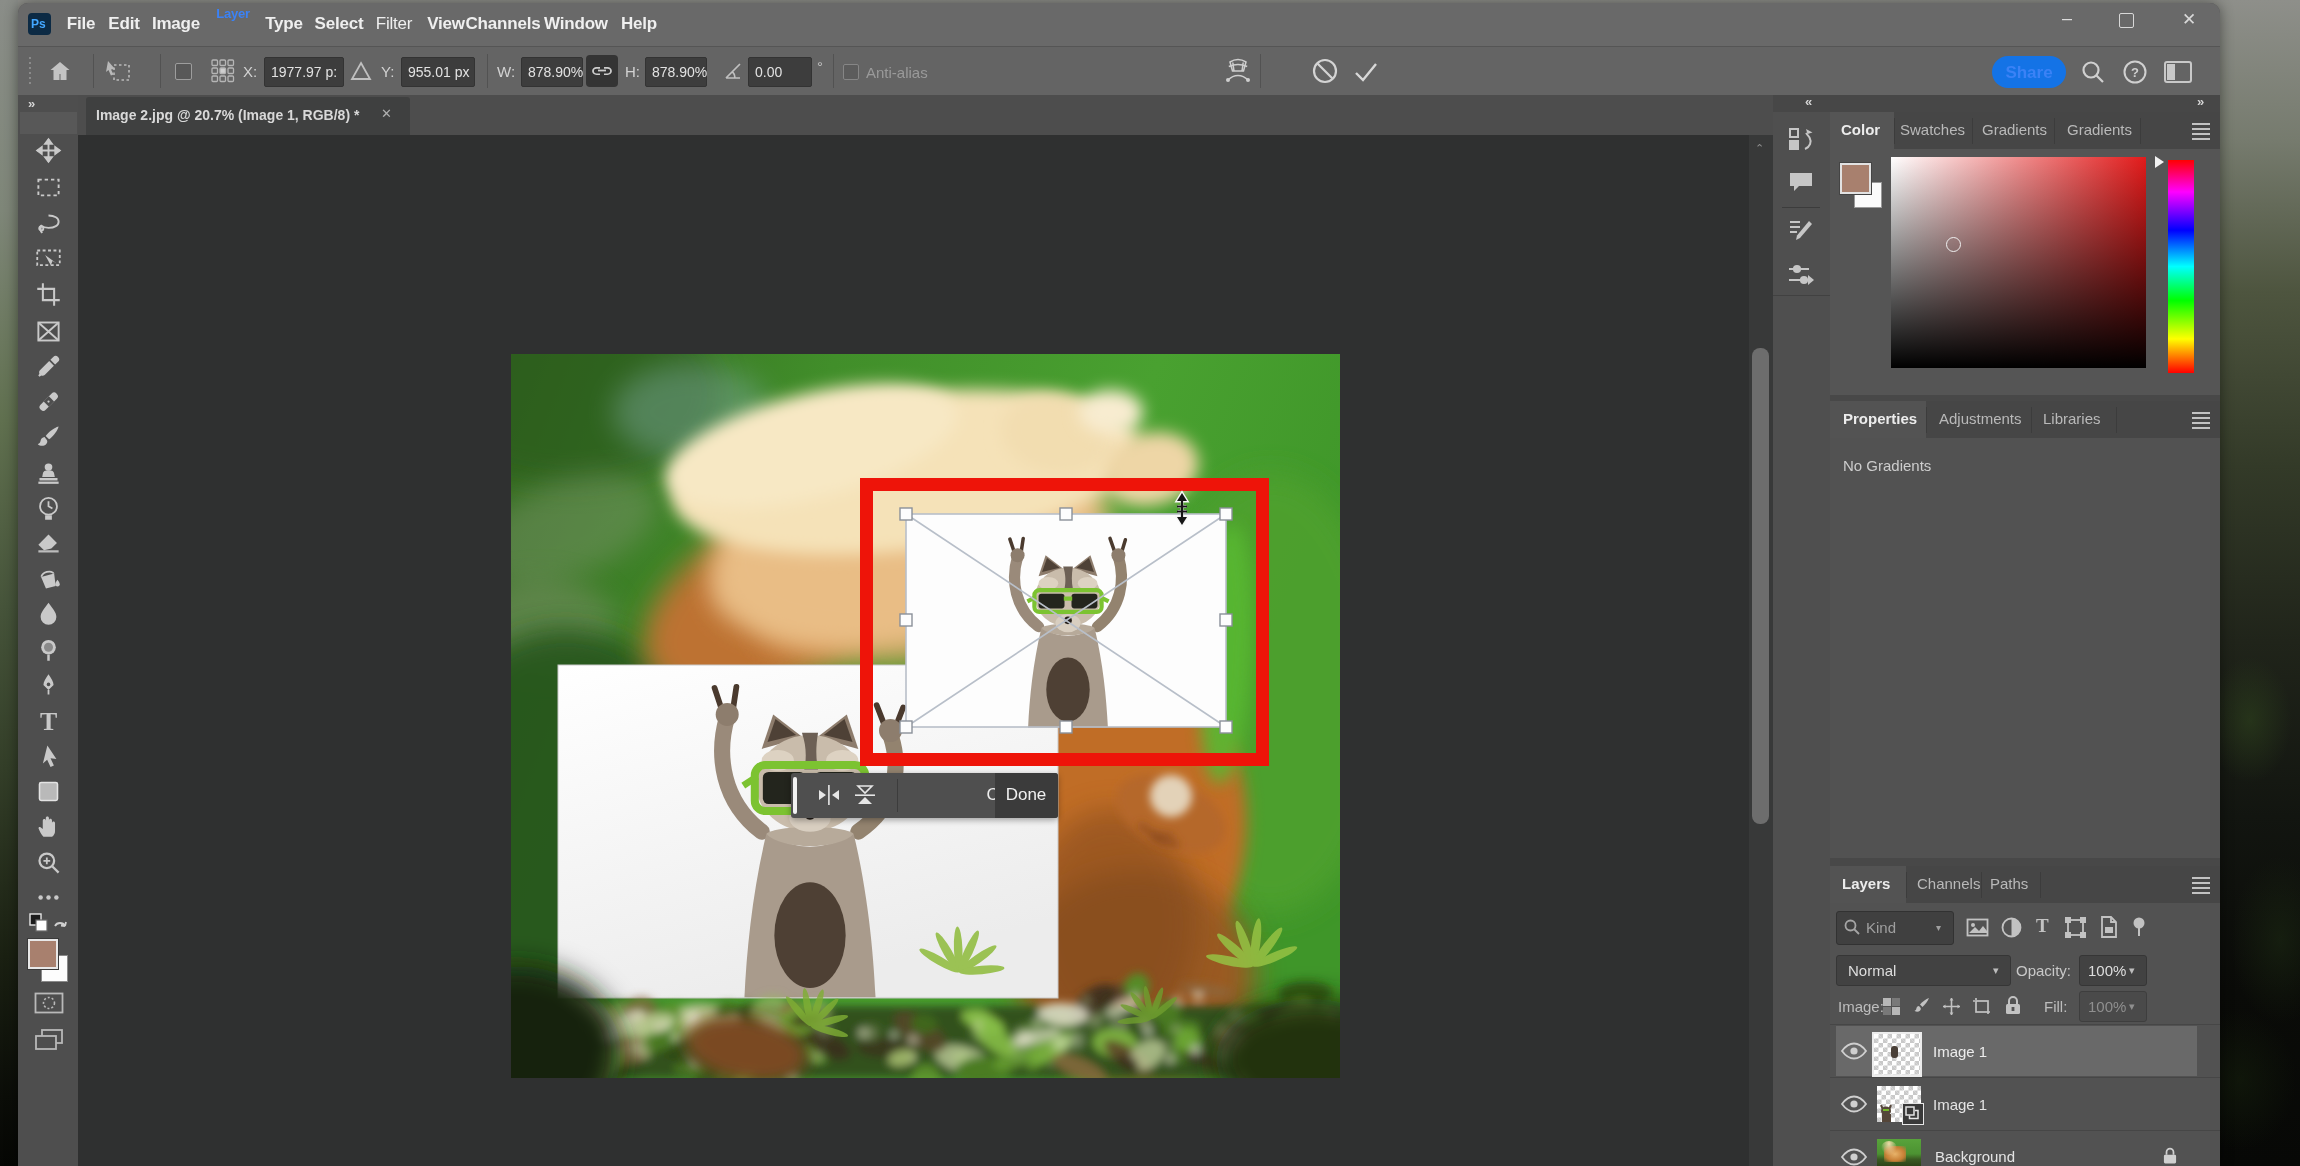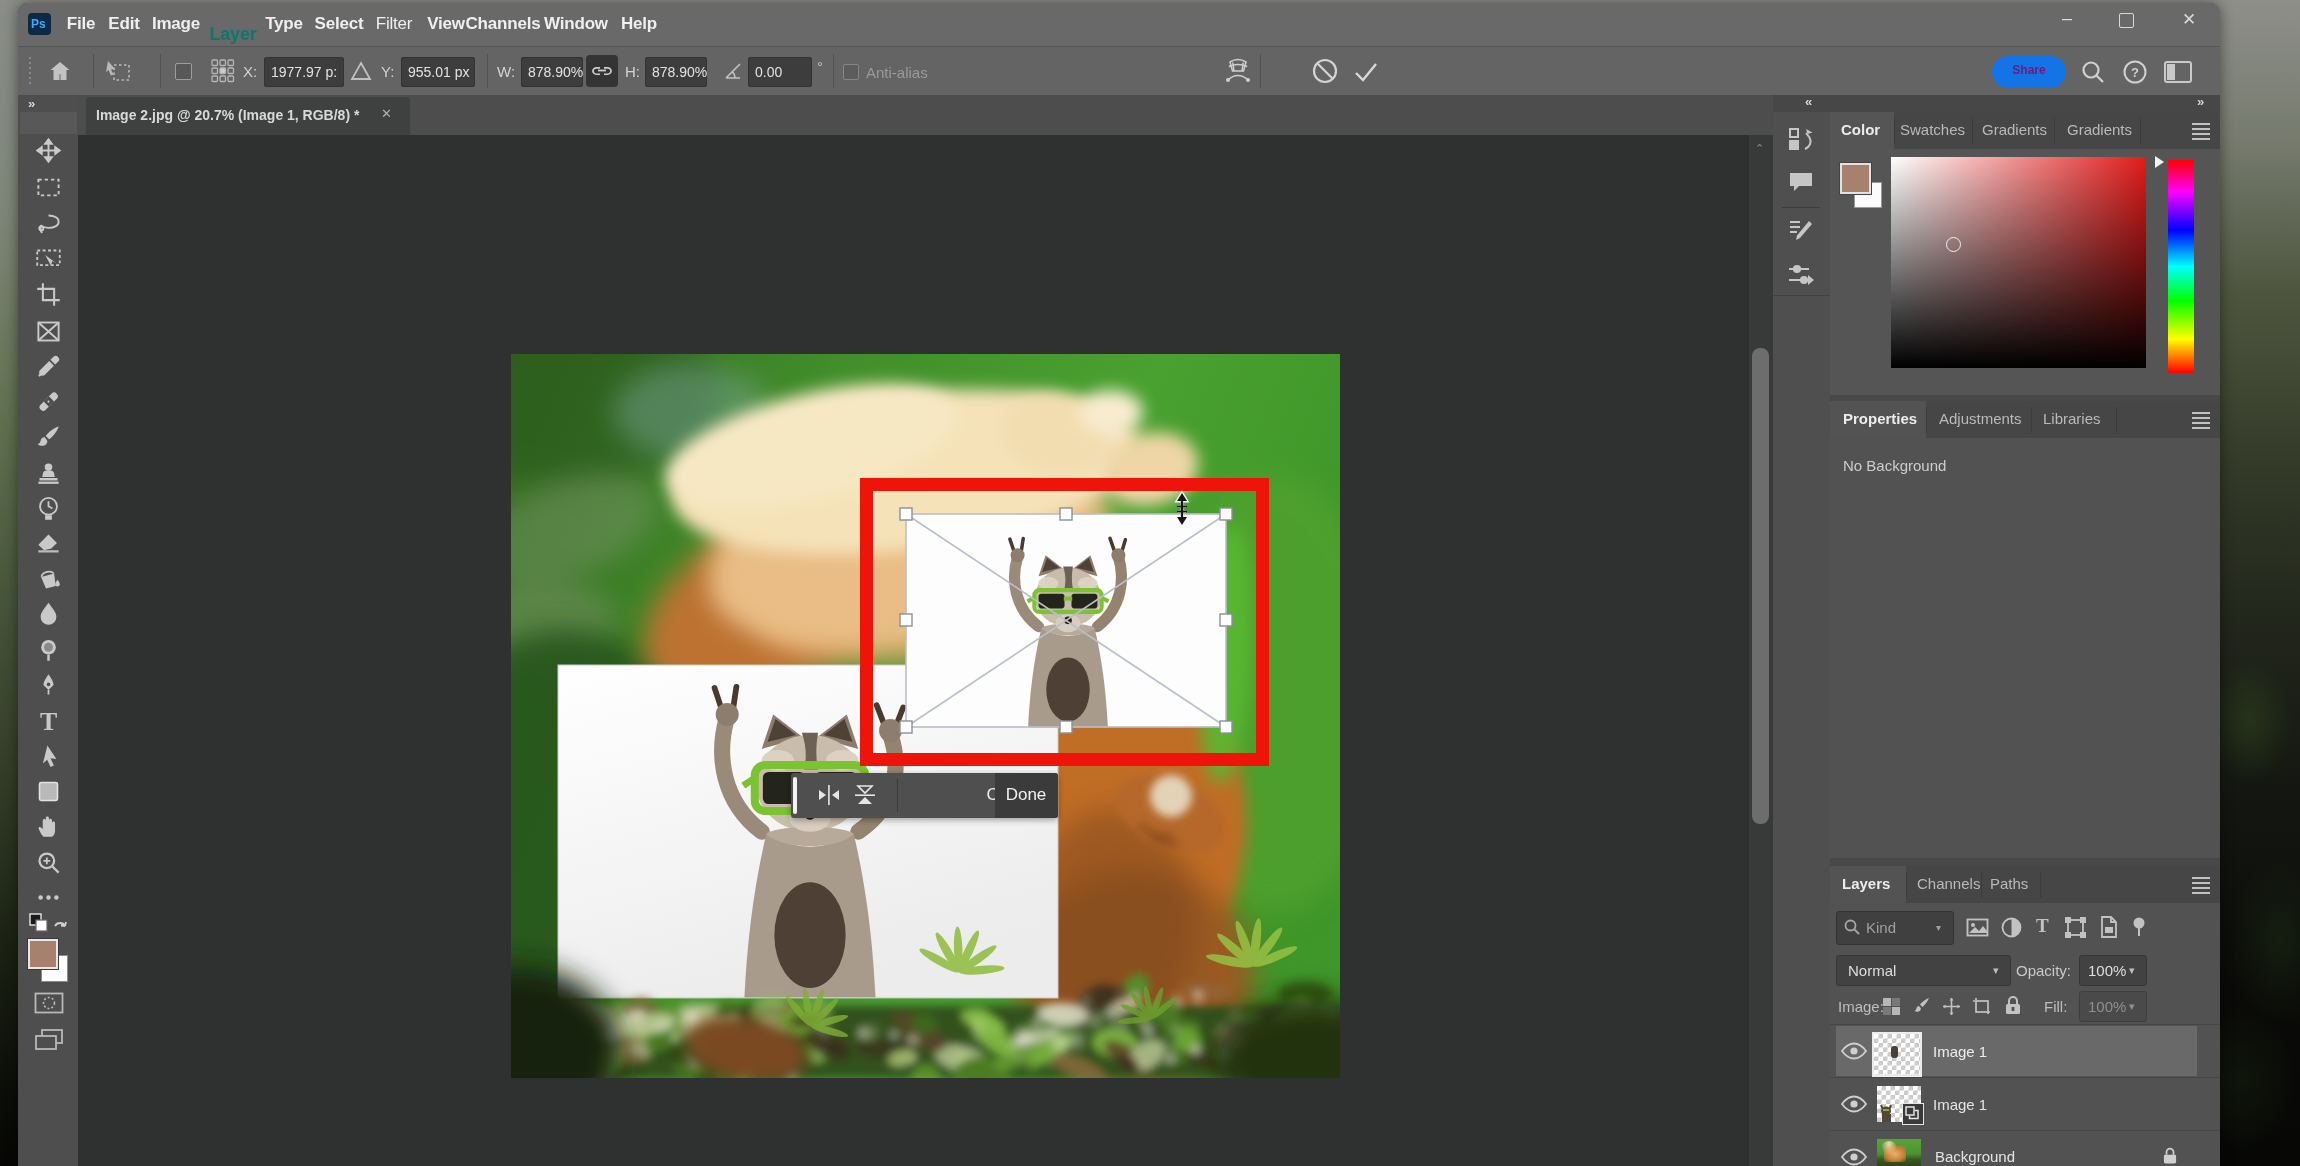--- a/index.html
+++ b/index.html
@@ -18,21 +18,21 @@
 
 <div class="ab" id="win" style="left:18px;top:3px;width:2202px;height:1163px;background:#535353;border-radius:10px 10px 0 0;box-shadow:0 0 14px rgba(0,0,0,.45)"></div>
 
 <div class="ab" style="left:18px;top:3px;width:2202px;height:43px;background:#696969;border-radius:10px 10px 0 0"></div>
 <div class="ab" style="left:28px;top:13px;width:23px;height:22px;background:#0c2a44;border-radius:4px"></div>
 <div class="tx" style="left:31px;top:17px;font-size:12px;font-weight:bold;color:#43a7ff">Ps</div>
 <div id="menus">
 <div class="tx" style="left:81px;top:14px;transform:translateX(-50%);font-size:17px;letter-spacing:-0.2px;font-weight:bold;color:#efefef">File</div>
 <div class="tx" style="left:124px;top:14px;transform:translateX(-50%);font-size:17px;letter-spacing:-0.2px;font-weight:bold;color:#efefef">Edit</div>
 <div class="tx" style="left:176px;top:14px;transform:translateX(-50%);font-size:17px;letter-spacing:-0.2px;font-weight:bold;color:#efefef">Image</div>
-<div class="tx" style="left:233px;top:24px;transform:translateX(-50%);font-size:18px;letter-spacing:-0.2px;font-weight:bold;color:#0f766e">Layer</div>
+<div class="tx" style="left:233px;top:6px;transform:translateX(-50%);font-size:13px;letter-spacing:-0.2px;font-weight:bold;color:#3b82f6">Layer</div>
 <div class="tx" style="left:284px;top:14px;transform:translateX(-50%);font-size:17px;letter-spacing:-0.2px;font-weight:bold;color:#efefef">Type</div>
 <div class="tx" style="left:339px;top:14px;transform:translateX(-50%);font-size:17px;letter-spacing:-0.2px;font-weight:bold;color:#efefef">Select</div>
 <div class="tx" style="left:394px;top:14px;transform:translateX(-50%);font-size:17px;letter-spacing:-0.2px;font-weight:normal;color:#efefef">Filter</div>
 <div class="tx" style="left:446px;top:14px;transform:translateX(-50%);font-size:17px;letter-spacing:-0.2px;font-weight:bold;color:#efefef">View</div>
 <div class="tx" style="left:503px;top:14px;transform:translateX(-50%);font-size:17px;letter-spacing:-0.2px;font-weight:bold;color:#efefef">Channels</div>
 <div class="tx" style="left:576px;top:14px;transform:translateX(-50%);font-size:17px;letter-spacing:-0.2px;font-weight:bold;color:#efefef">Window</div>
 <div class="tx" style="left:639px;top:14px;transform:translateX(-50%);font-size:17px;letter-spacing:-0.2px;font-weight:bold;color:#efefef">Help</div>
 </div>
 
 <div class="tx" style="left:2056px;top:8px;width:22px;color:#dcdcdc;font-size:18px;text-align:center">–</div>
@@ -107,21 +107,21 @@
   </svg>
 <div class="ab" style="left:1260px;top:54px;width:1px;height:34px;background:#525252"></div>
 <svg class="ab" style="left:1311px;top:57px" width="28" height="28" viewBox="0 0 28 28">
     <circle cx="14" cy="14" r="11" fill="none" stroke="#d4d4d4" stroke-width="2.2"></circle>
     <path d="M6.5 6.5 21.5 21.5" stroke="#d4d4d4" stroke-width="2.2"></path>
   </svg>
 <svg class="ab" style="left:1352px;top:58px" width="28" height="28" viewBox="0 0 28 28">
     <path d="M4 15 11 22 24 6" fill="none" stroke="#d8d8d8" stroke-width="2.4"></path>
   </svg>
 <div class="ab" style="left:1992px;top:56px;width:74px;height:32px;background:#1473e6;border-radius:16px"></div>
-<div class="tx" style="left:2029px;top:63px;transform:translateX(-50%);font-size:12px;font-weight:bold;color:#701a75">Share</div>
+<div class="tx" style="left:2029px;top:63px;transform:translateX(-50%);font-size:17px;font-weight:bold;color:#3b82f6">Share</div>
 <svg class="ab" style="left:2080px;top:59px" width="26" height="26" viewBox="0 0 26 26">
     <circle cx="11" cy="11" r="7.5" fill="none" stroke="#d0d0d0" stroke-width="2.2"></circle>
     <path d="M16.5 16.5 23 23" stroke="#d0d0d0" stroke-width="2.2"></path>
   </svg>
 <svg class="ab" style="left:2122px;top:59px" width="26" height="26" viewBox="0 0 26 26">
     <circle cx="13" cy="13" r="10.5" fill="none" stroke="#d0d0d0" stroke-width="2"></circle>
     <text x="13" y="18" font-family="Liberation Sans" font-size="13" font-weight="bold" fill="#d0d0d0" text-anchor="middle">?</text>
   </svg>
 <svg class="ab" style="left:2164px;top:61px" width="28" height="22" viewBox="0 0 28 22">
     <rect x="1" y="1" width="26" height="20" rx="2" fill="none" stroke="#c9c9c9" stroke-width="2"></rect>
@@ -686,21 +686,21 @@
 <div class="ab" style="left:1830px;top:395px;width:390px;height:6px;background:#484848"></div>
 <div class="ab" style="left:1830px;top:401px;width:390px;height:37px;background:#464646"></div>
 <div class="ab" style="left:1830px;top:401px;width:96px;height:37px;background:#535353"></div>
 <div class="tx" style="left:1843px;top:410px;font-size:15px;font-weight:bold;color:#ececec">Properties</div>
 <div class="tx" style="left:1939px;top:410px;font-size:15px;color:#b9b9b9">Adjustments</div>
 <div class="tx" style="left:2043px;top:410px;font-size:15px;color:#b9b9b9">Libraries</div>
 <div class="ab" style="left:1926px;top:407px;width:1px;height:26px;background:#3c3c3c"></div>
 <div class="ab" style="left:2031px;top:407px;width:1px;height:26px;background:#3c3c3c"></div>
 <div class="ab" style="left:2116px;top:407px;width:1px;height:26px;background:#3c3c3c"></div>
 <div class="ab" style="left:2192px;top:412px;width:18px;height:2px;background:#c2c2c2;box-shadow:0 5px 0 #c2c2c2,0 10px 0 #c2c2c2,0 15px 0 #c2c2c2"></div>
-<div class="tx" style="left:1843px;top:457px;font-size:15px;color:#cdcdcd">No Background</div>
+<div class="tx" style="left:1843px;top:457px;font-size:15px;color:#cdcdcd">No Gradients</div>
 <div class="ab" style="left:1830px;top:858px;width:390px;height:8px;background:#484848"></div>
 <div class="ab" style="left:1830px;top:866px;width:390px;height:37px;background:#464646"></div>
 <div class="ab" style="left:1830px;top:866px;width:76px;height:37px;background:#535353"></div>
 <div class="tx" style="left:1842px;top:875px;font-size:15px;font-weight:bold;color:#ececec">Layers</div>
 <div class="tx" style="left:1917px;top:875px;font-size:15px;color:#b9b9b9">Channels</div>
 <div class="tx" style="left:1990px;top:875px;font-size:15px;color:#b9b9b9">Paths</div>
 <div class="ab" style="left:1906px;top:872px;width:1px;height:26px;background:#3c3c3c"></div>
 <div class="ab" style="left:1981px;top:872px;width:1px;height:26px;background:#3c3c3c"></div>
 <div class="ab" style="left:2040px;top:872px;width:1px;height:26px;background:#3c3c3c"></div>
 <div class="ab" style="left:2192px;top:877px;width:18px;height:2px;background:#c2c2c2;box-shadow:0 5px 0 #c2c2c2,0 10px 0 #c2c2c2,0 15px 0 #c2c2c2"></div>

